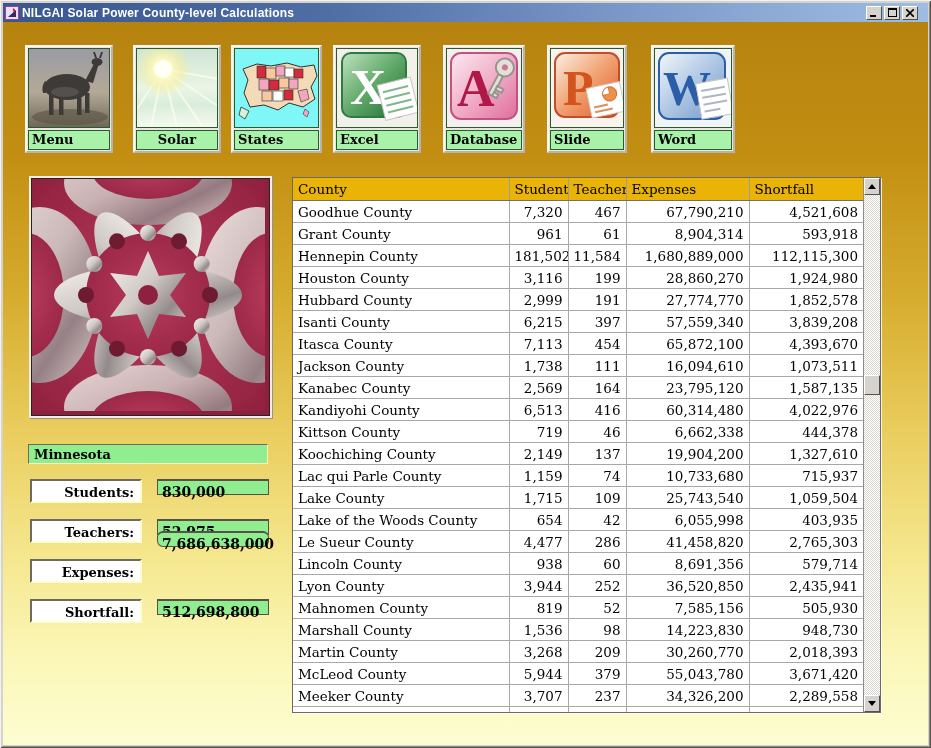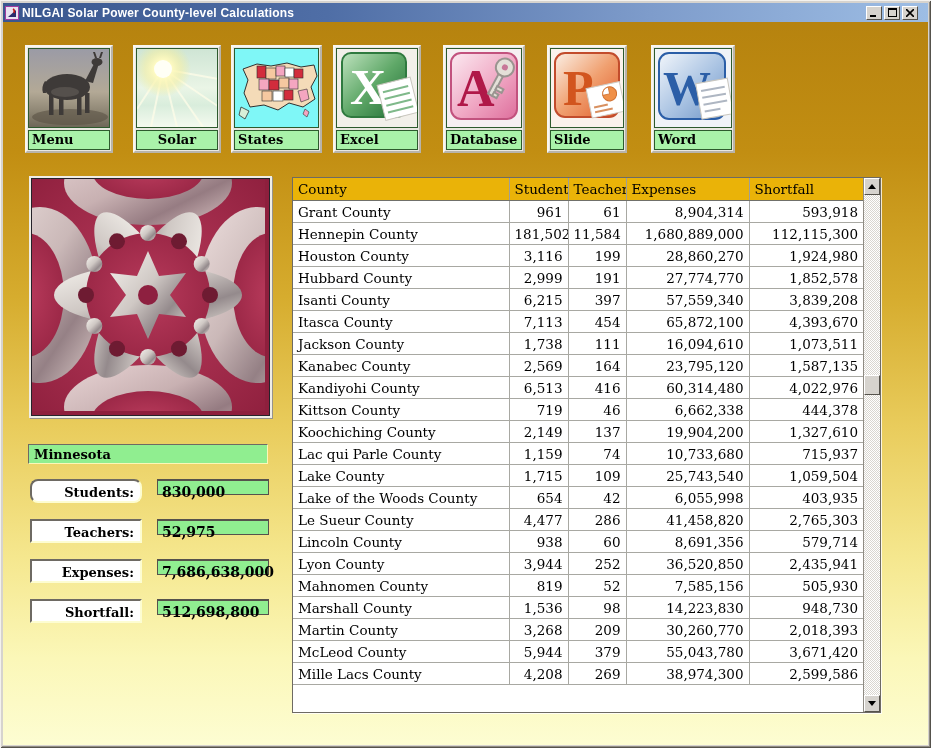--- a/index.html
+++ b/index.html
@@ -359,28 +359,28 @@
             </g>
             <path d="M0,-44 L11,-19 L38,-22 L22,0 L38,22 L11,19 L0,44 L-11,19 L-38,22 L-22,0 L-38,-22 L-11,-19 Z" fill="url(#silv)"></path>
             <circle r="10" fill="#8E2040"></circle>
           </g>
         </svg>
       </div>
     </div>
 
     <div class="state-bar">Minnesota</div>
 
-    <div class="field-label" style="top:457px;border-radius:8px;">Students:</div>
+    <div class="field-label" style="top:457px;">Students:</div>
     <div class="field-value" style="top:457px;">830,000</div>
 
     <div class="field-label" style="top:497px;">Teachers:</div>
     <div class="field-value" style="top:497px;">52,975</div>
 
     <div class="field-label" style="top:537px;">Expenses:</div>
-    <div class="field-value" style="top:537px;">7,686,638,000</div>
+    <div class="field-value" style="top:509px;border-radius:6px;">7,686,638,000</div>
 
     <div class="field-label" style="top:577px;">Shortfall:</div>
     <div class="field-value" style="top:577px;">512,698,800</div>
 
     <div class="table-wrap">
       <div class="grid-area">
         <table class="county">
           <colgroup>
             <col style="width:216px">
               <col style="width:59px">
@@ -392,20 +392,27 @@
             <tr>
               <th>County</th>
               <th>Students</th>
               <th>Teachers</th>
               <th>Expenses</th>
               <th>Shortfall</th>
             </tr>
           </thead>
           <tbody>
 
+              <tr>
+                <td>Goodhue County</td>
+                <td class="num">7,320</td>
+                <td class="num">467</td>
+                <td class="num">67,790,210</td>
+                <td class="num">4,521,608</td>
+              </tr>
 
               <tr>
                 <td>Grant County</td>
                 <td class="num">961</td>
                 <td class="num">61</td>
                 <td class="num">8,904,314</td>
                 <td class="num">593,918</td>
               </tr>
 
               <tr>
@@ -561,20 +568,27 @@
               </tr>
 
               <tr>
                 <td>McLeod County</td>
                 <td class="num">5,944</td>
                 <td class="num">379</td>
                 <td class="num">55,043,780</td>
                 <td class="num">3,671,420</td>
               </tr>
 
+              <tr>
+                <td>Meeker County</td>
+                <td class="num">3,707</td>
+                <td class="num">237</td>
+                <td class="num">34,326,200</td>
+                <td class="num">2,289,558</td>
+              </tr>
 
               <tr>
                 <td>Mille Lacs County</td>
                 <td class="num">4,208</td>
                 <td class="num">269</td>
                 <td class="num">38,974,300</td>
                 <td class="num">2,599,586</td>
               </tr>
             </tbody>
         </table>

